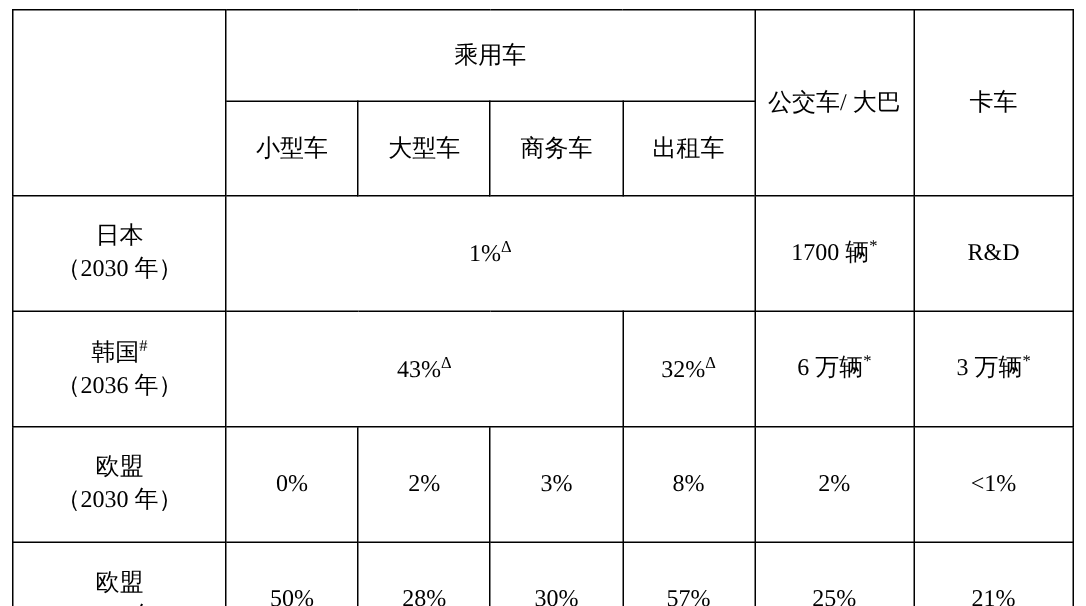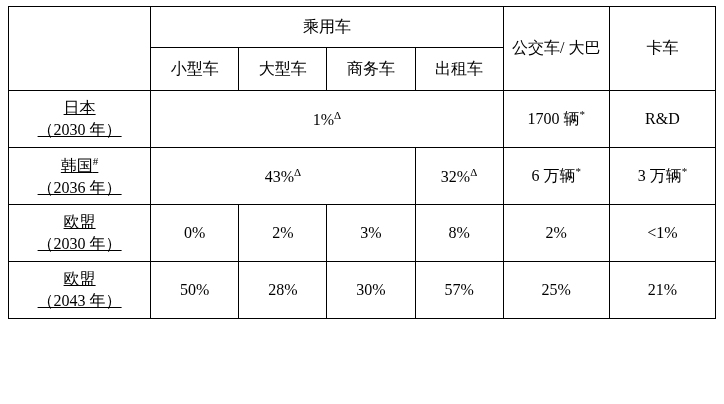--- a/index.html
+++ b/index.html
@@ -26,38 +26,37 @@
     width: 708px;
     table-layout: fixed;
   }
   table.data td, table.data th {
     border: 1px solid #000000;
     text-align: center;
     vertical-align: middle;
     font-weight: normal;
     font-size: 16px;
     font-family: "Liberation Serif", "DejaVu Serif", serif;
-    padding: 2px 2px;
+    padding: 12px 2px;
   }
   .h-group {
     height: 36px;
     font-size: 17px;
   }
   .h-sub {
     height: 38px;
     font-size: 16px;
   }
   .row-cell {
     height: 52px;
   }
   .rowlabel {
     line-height: 1.35;
     font-size: 16px;
     padding: 4px 2px;
-    text-decoration: underline;
   }
   .rowlabel .l1, .rowlabel .l2 {
     display: block;
     white-space: nowrap;
   }
   .sup {
     font-size: 11px;
     vertical-align: super;
   }
   .notes {

